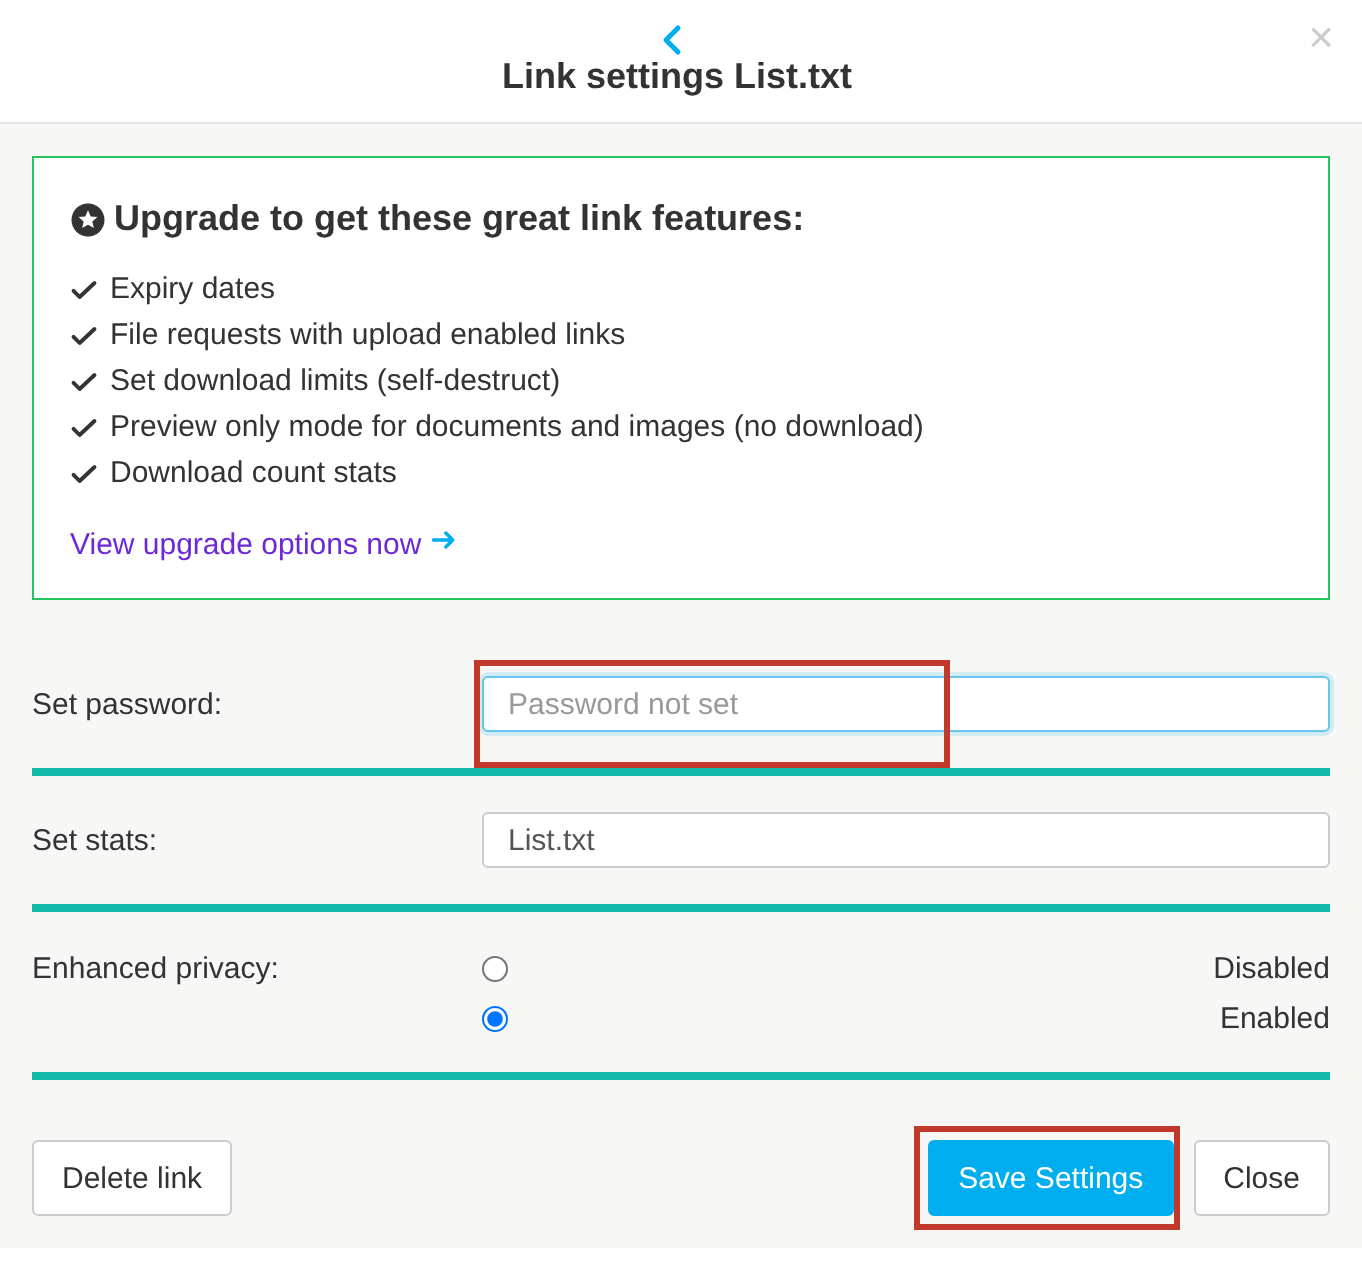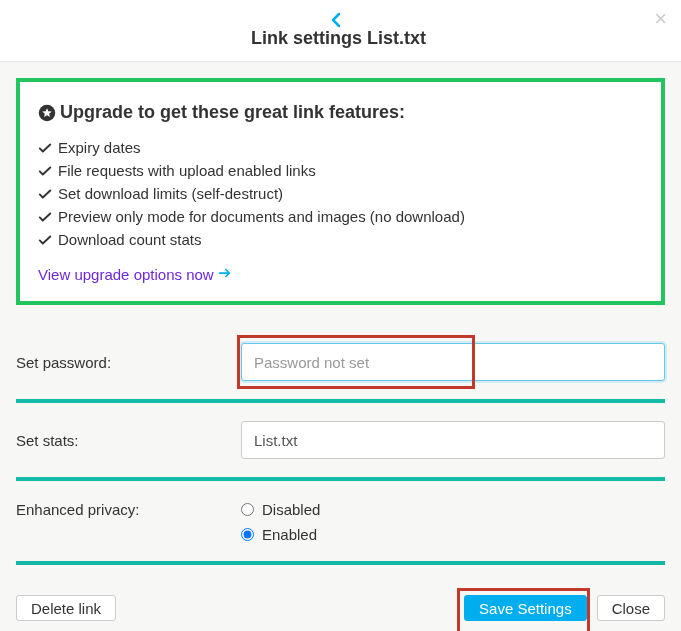--- a/index.html
+++ b/index.html
@@ -40,21 +40,21 @@
     line-height: 1;
     cursor: pointer;
     font-weight: 300;
   }
   .modal-body {
     background: #f7f7f5;
     padding: 16px;
   }
   .upgrade-panel {
     background: #fff;
-    border: 4px solid #22c55e;
+    border: 1px solid #22c55e;
     padding: 20px 18px 18px 18px;
     margin-bottom: 20px;
   }
   .upgrade-heading {
     display: flex;
     align-items: center;
     font-size: 18px;
     font-weight: 700;
     color: #333;
     margin-bottom: 16px;
@@ -105,21 +105,21 @@
     width: 225px;
     font-size: 15px;
     color: #333;
   }
   .form-control-wrap {
     flex: 1;
     position: relative;
   }
   .text-input {
     width: 100%;
-    height: 38px;
+    height: 28px;
     padding: 6px 12px;
     font-size: 15px;
     color: #555;
     background: #fff;
     border: 1px solid #ccc;
     border-radius: 3px;
     outline: none;
   }
   .text-input.focused {
     border-color: #66c6ee;
@@ -141,35 +141,36 @@
     display: flex;
     flex-direction: column;
     gap: 8px;
     padding-top: 2px;
   }
   .radio-item {
     display: flex;
     align-items: center;
     font-size: 15px;
     color: #333;
+    justify-content: space-between;
   }
   .radio-item input {
     margin-right: 8px;
   }
   .footer-row {
     display: flex;
     align-items: center;
     padding-top: 30px;
     position: relative;
   }
   .btn {
     display: inline-flex;
     align-items: center;
     justify-content: center;
-    height: 26px;
+    height: 38px;
     padding: 0 14px;
     font-size: 15px;
     border-radius: 3px;
     cursor: pointer;
     border: 1px solid #ccc;
     background: #fff;
     color: #333;
   }
   .btn-primary {
     background: #00aeef;

